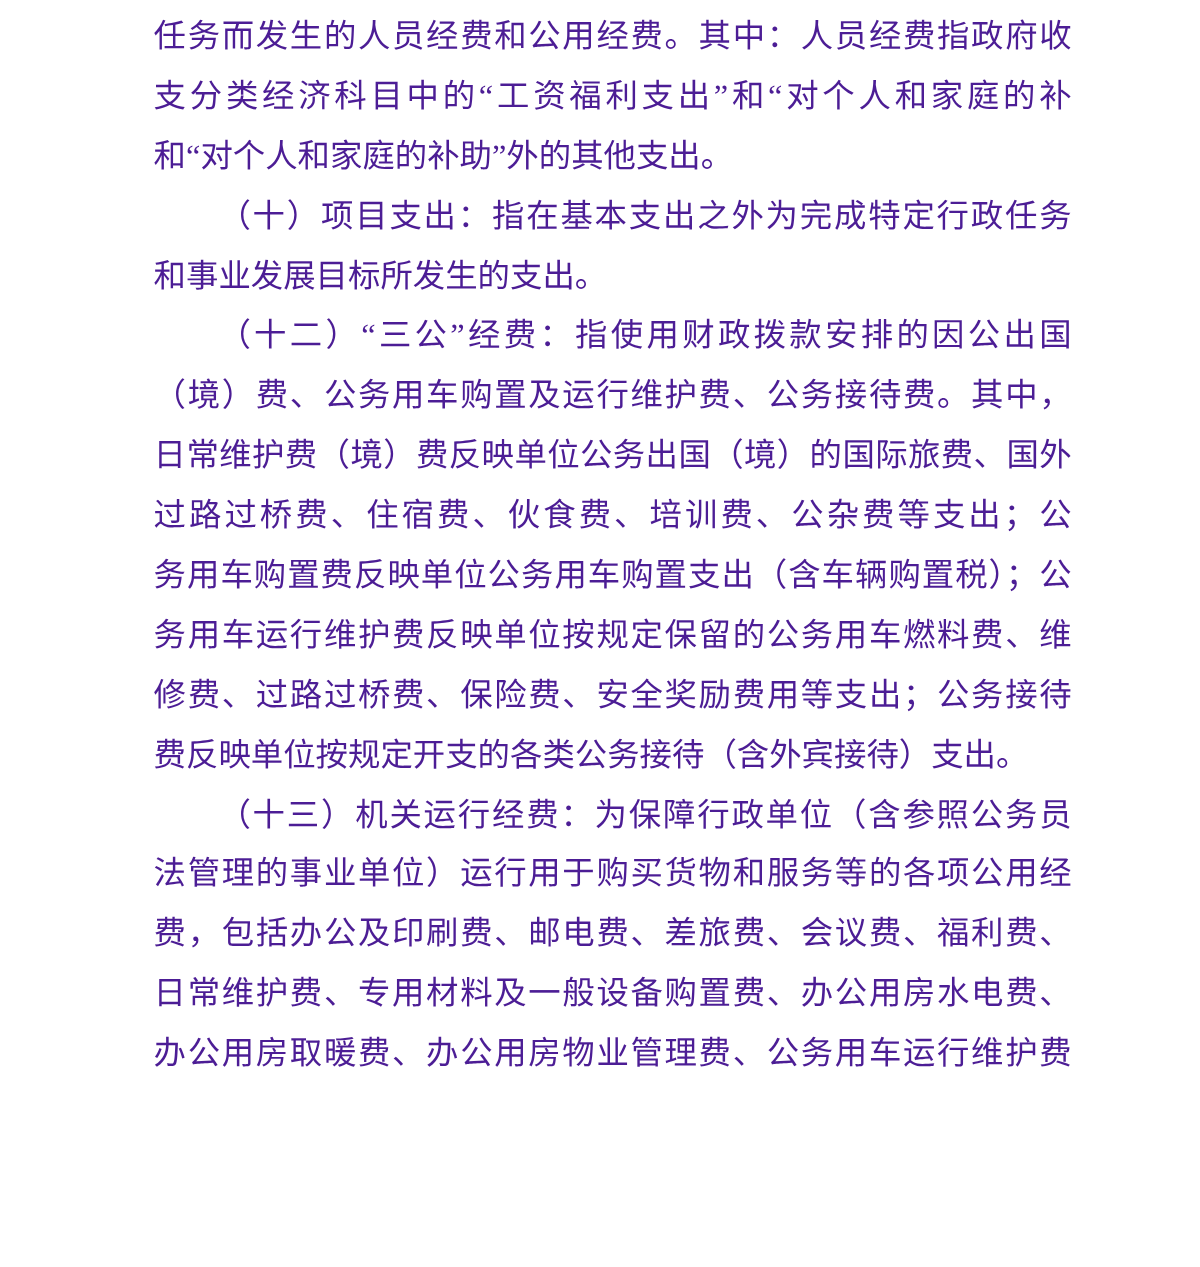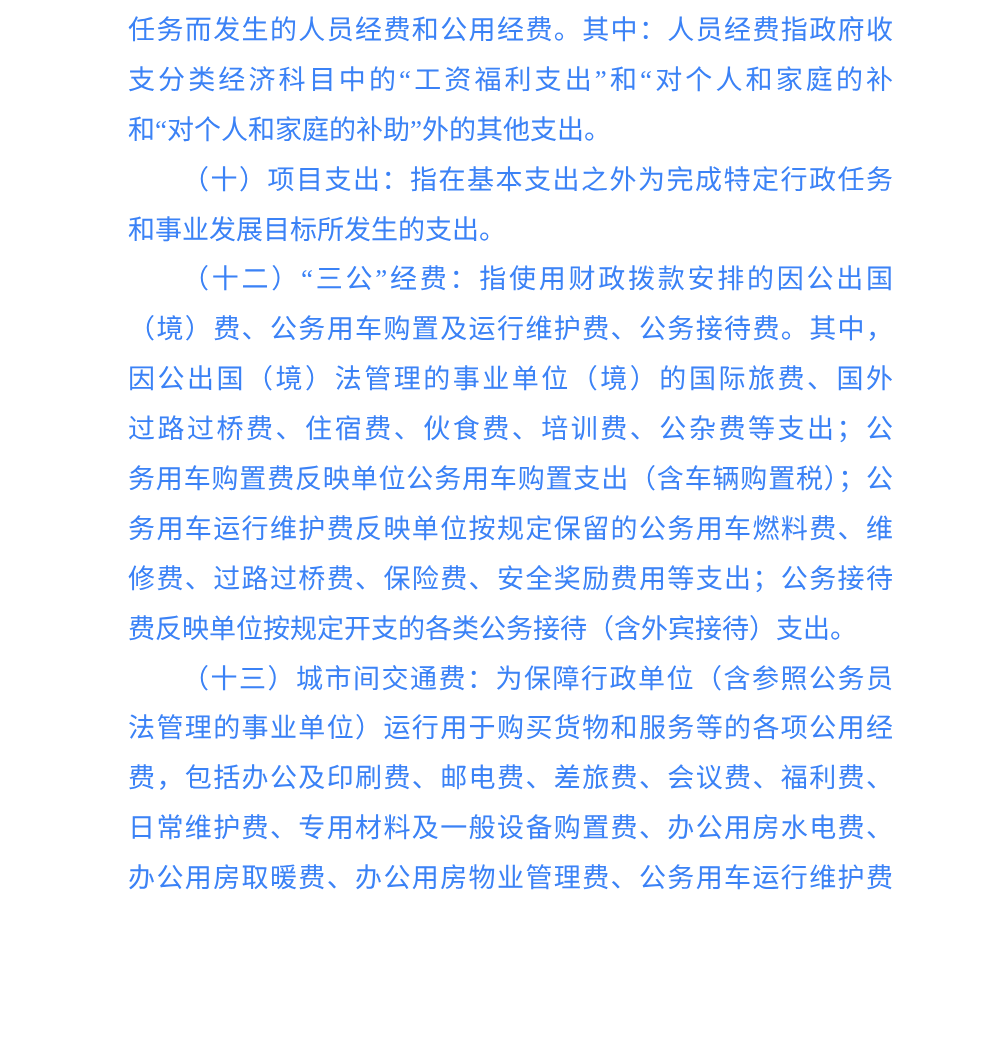--- a/index.html
+++ b/index.html
@@ -34,34 +34,34 @@
   .line.indent {
     padding-left: 54px; 
   }
   .hd {
     font-weight: normal;
   }
 </style>
 </head>
 <body style="background: rgb(255, 255, 255);">
 
-<div class="doc" style="color: #3b82f6;">
+<div class="doc" style="color: #4c1d95;">
   <div>
       <div class="line fill">任务而发生的人员经费和公用经费。其中：人员经费指政府收</div>
       <div class="line fill">支分类经济科目中的“工资福利支出”和“对个人和家庭的补</div>
       <div class="line">和“对个人和家庭的补助”外的其他支出。</div>
       <div class="line fill indent"><span class="hd">（十）项目支出：</span>指在基本支出之外为完成特定行政任务</div>
       <div class="line">和事业发展目标所发生的支出。</div>
       <div class="line fill indent"><span class="hd">（十二）“三公”经费：</span>指使用财政拨款安排的因公出国</div>
       <div class="line fill">（境）费、公务用车购置及运行维护费、公务接待费。其中，</div>
-      <div class="line fill">因公出国（境）法管理的事业单位（境）的国际旅费、国外</div>
+      <div class="line fill">日常维护费（境）费反映单位公务出国（境）的国际旅费、国外</div>
       <div class="line fill">过路过桥费、住宿费、伙食费、培训费、公杂费等支出；公</div>
       <div class="line fill">务用车购置费反映单位公务用车购置支出（含车辆购置税）；公</div>
       <div class="line fill">务用车运行维护费反映单位按规定保留的公务用车燃料费、维</div>
       <div class="line fill">修费、过路过桥费、保险费、安全奖励费用等支出；公务接待</div>
       <div class="line">费反映单位按规定开支的各类公务接待（含外宾接待）支出。</div>
-      <div class="line fill indent"><span class="hd">（十三）城市间交通费：</span>为保障行政单位（含参照公务员</div>
+      <div class="line fill indent"><span class="hd">（十三）机关运行经费：</span>为保障行政单位（含参照公务员</div>
       <div class="line fill">法管理的事业单位）运行用于购买货物和服务等的各项公用经</div>
       <div class="line fill">费，包括办公及印刷费、邮电费、差旅费、会议费、福利费、</div>
       <div class="line fill">日常维护费、专用材料及一般设备购置费、办公用房水电费、</div>
       <div class="line fill">办公用房取暖费、办公用房物业管理费、公务用车运行维护费</div>
     </div>
 </div>
 
 </body></html>

